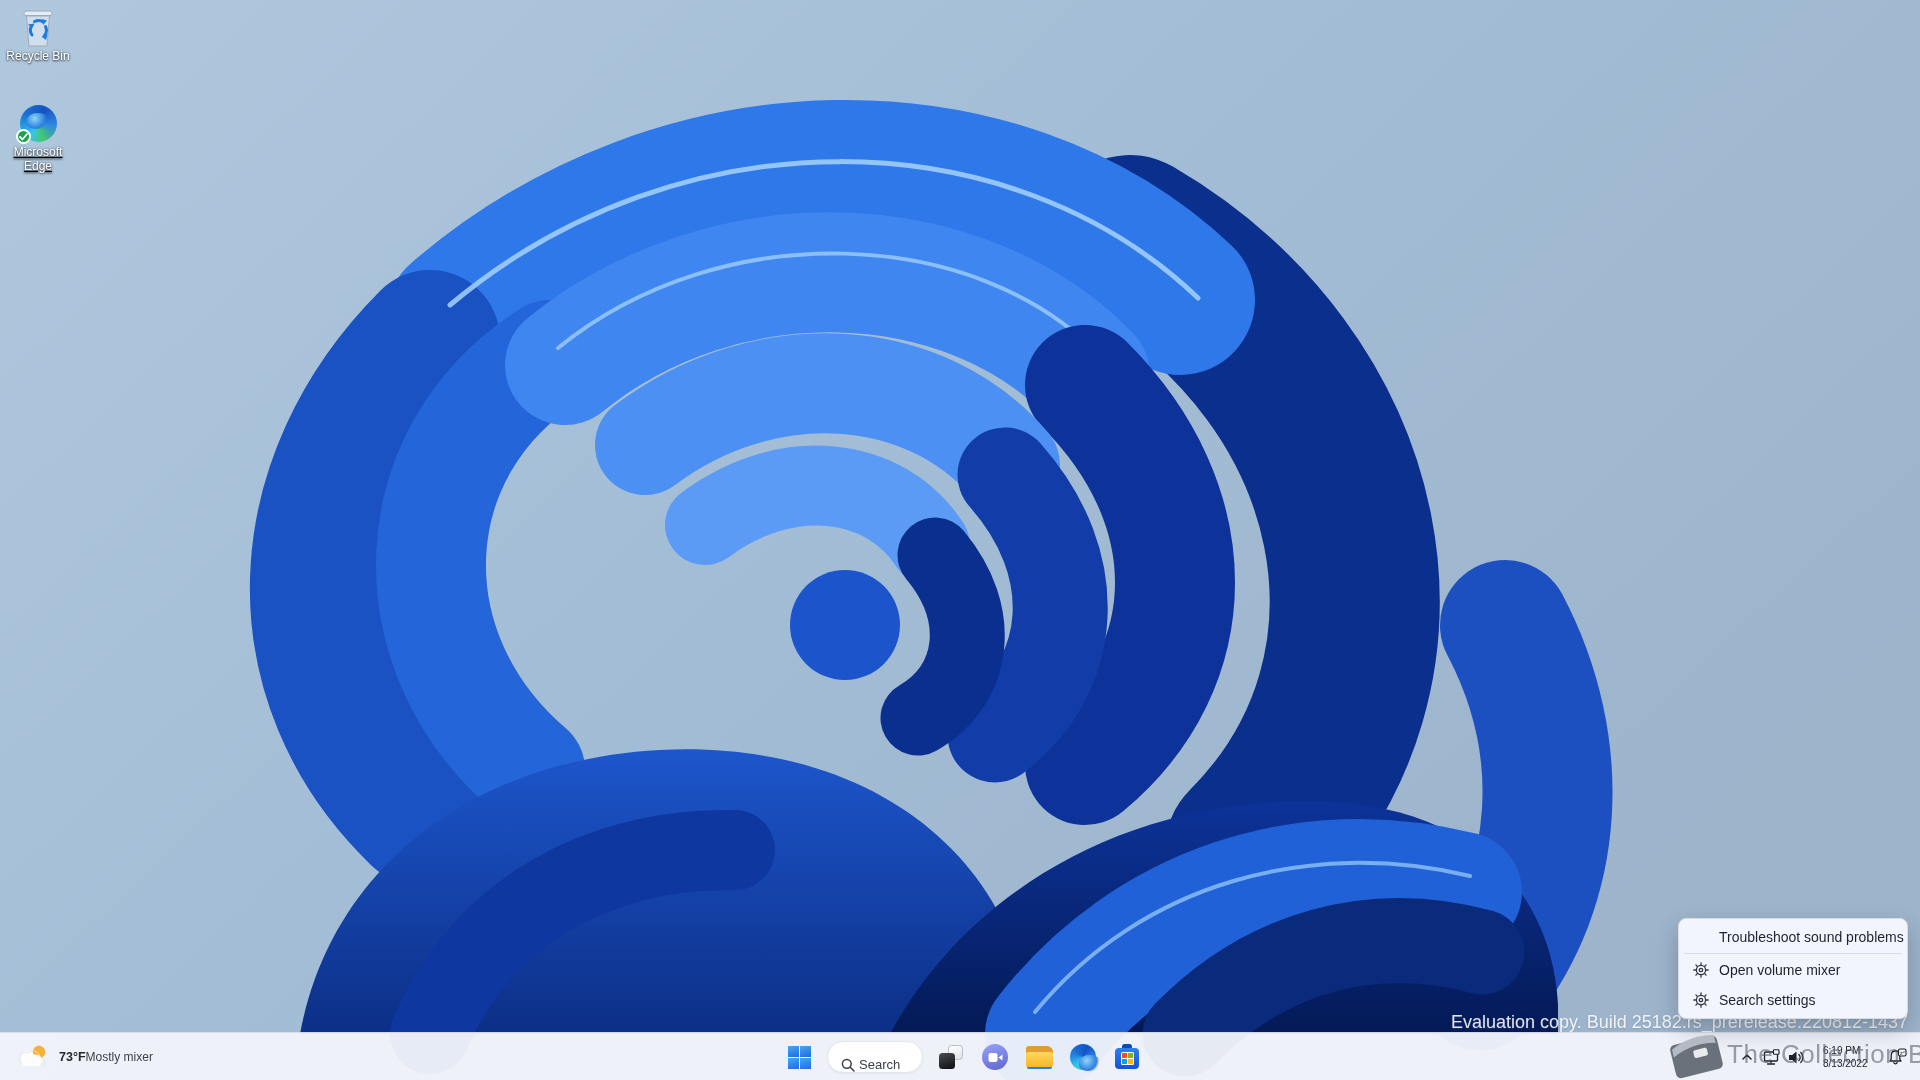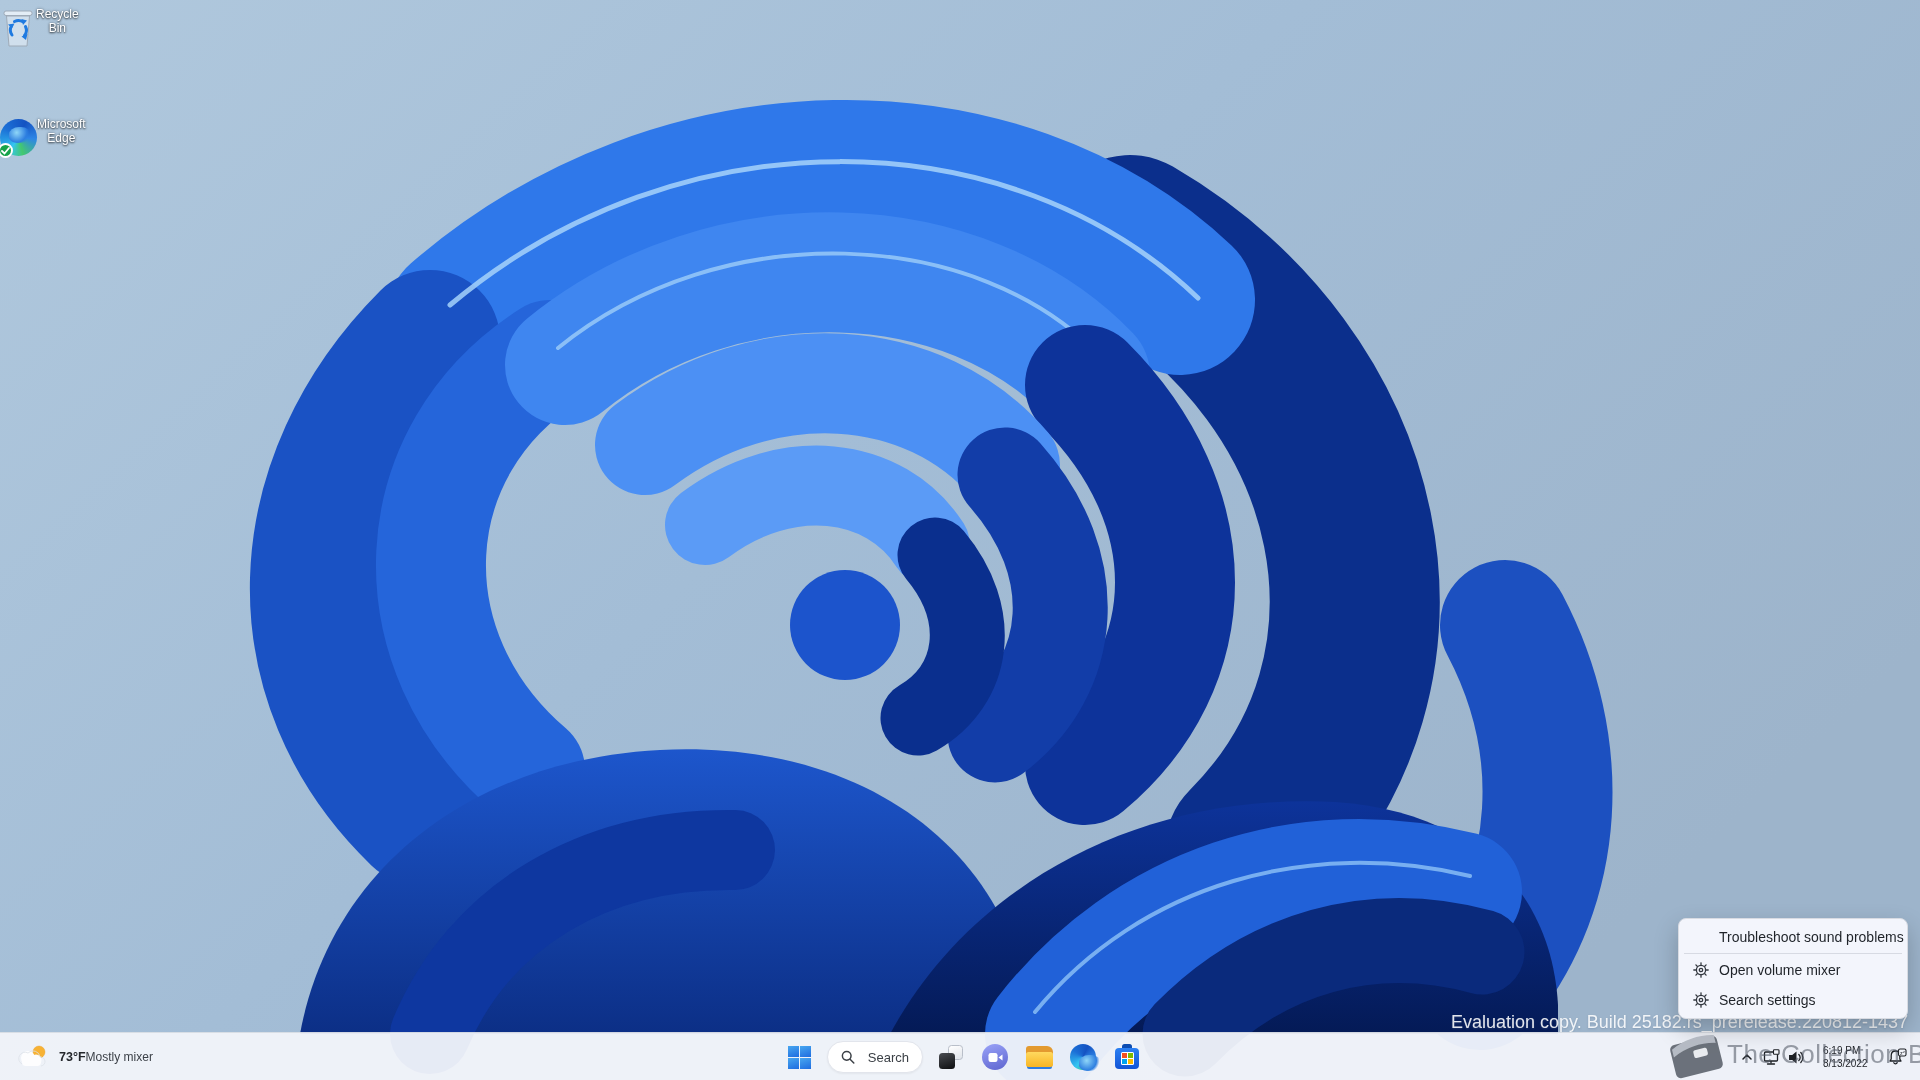--- a/index.html
+++ b/index.html
@@ -4,27 +4,27 @@
 <style>
   * { margin:0; padding:0; box-sizing:border-box; }
   html,body { width:1920px; height:1080px; overflow:hidden;
     font-family:"Liberation Sans","DejaVu Sans",sans-serif; }
   body { position:relative; background:#a5bfd8; }
 
   
   .wallpaper { position:absolute; inset:0; z-index:0; }
 
   
-  .desktop-icon { position:absolute; width:76px; display:flex; flex-direction:row;
-    align-items:flex-start; cursor:default; z-index:2; }
+  .desktop-icon { position:absolute; width:76px; display:flex; flex-direction:column;
+    align-items:center; cursor:default; z-index:2; }
   .desktop-icon .ic { width:40px; height:42px; display:flex; align-items:center; justify-content:center; position:relative; }
   .desktop-icon .lbl { margin-top:2px; font-size:12px; line-height:1.15; color:#fff;
     text-align:center; text-shadow:0 1px 2px rgba(0,0,0,.7), 0 0 3px rgba(0,0,0,.45); }
   #icon-recycle { left:0; top:6px; }
-  #icon-edge { left:0; top:116px; }
+  #icon-edge { left:0; top:102px;text-decoration:underline; }
   .edge-ball { width:37px; height:37px; border-radius:50%;
     background:conic-gradient(from 215deg, #35c5f2 0deg, #1b6fd6 90deg, #1452c2 170deg, #2e86e6 240deg, #43c86f 310deg, #35c5f2 360deg); }
   .edge-ball::after { content:""; position:absolute; left:9px; top:11px; width:22px; height:16px;
     border-radius:50% 50% 60% 40%; background:radial-gradient(circle at 35% 35%, #8fd6f8 0%, #2e7fe0 55%, rgba(46,127,224,0) 72%); }
   .check-badge { position:absolute; left:-2px; bottom:0; width:15px; height:15px; border-radius:50%;
     background:#17a34a; border:2px solid #fff; display:flex; align-items:center; justify-content:center; }
 
   
   .eval-watermark { position:absolute; right:12px; top:1012px; z-index:4;
     font-size:18px; color:rgba(255,255,255,.88); text-shadow:0 1px 2px rgba(90,110,140,.35); }
@@ -51,21 +51,21 @@
   .widget { position:absolute; left:4px; top:0; height:48px; padding:0 12px;
     display:flex; align-items:center; gap:9px; border-radius:5px; }
   .widget-txt { display:flex; flex-direction:row; justify-content:center; }
   .widget-temp { font-size:12.5px; font-weight:700; color:#24272c; line-height:1.2; }
   .widget-cond { font-size:12px; color:#3c4148; line-height:1.2; }
 
   .tb-center { position:absolute; left:779px; top:4px; display:flex; align-items:center; gap:4px; }
   .tb-app { width:40px; }
   .search-pill { height:32px; width:96px; margin:0 4px; border-radius:16px; background:#fff;
     border:1px solid #e2e5ec; box-shadow:0 1px 2px rgba(0,0,0,.05);
-    display:flex; align-items:center; gap:13px; padding:0 13px; cursor:default; }
+    display:flex; align-items:flex-end; gap:4px; padding:0 13px; cursor:default; }
   .search-pill span { font-size:13px; color:#3b4046; }
 
   .start-grid { width:23px; height:23px; display:grid; grid-template-columns:11px 11px; grid-template-rows:11px 11px; gap:1.5px; }
   .start-grid i { background:linear-gradient(160deg,#48a7f0 0%,#1e6ce0 100%); }
 
   .tv-wrap { position:relative; width:24px; height:24px; }
   .tv-back { position:absolute; right:0; top:0; width:15px; height:15px; border-radius:3.5px;
     background:linear-gradient(160deg,#ffffff,#dfe3e9); border:1px solid #b9bfc9; }
   .tv-front { position:absolute; left:0; bottom:0; width:16px; height:16px; border-radius:3.5px;
     background:linear-gradient(160deg,#4a4d52,#0d0e10); }

